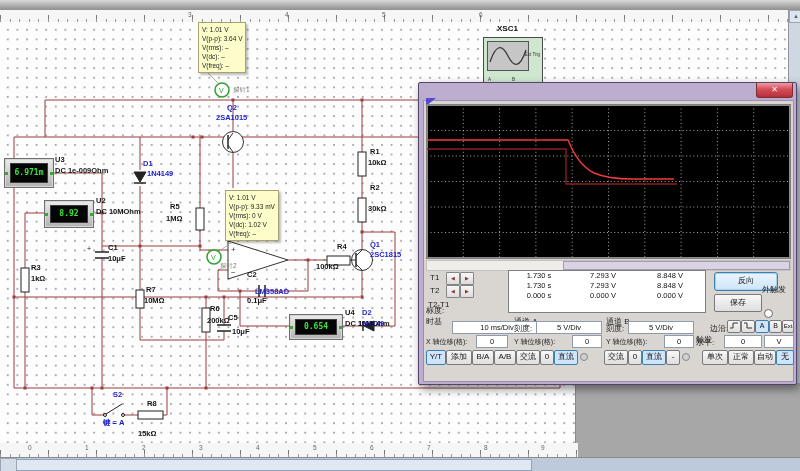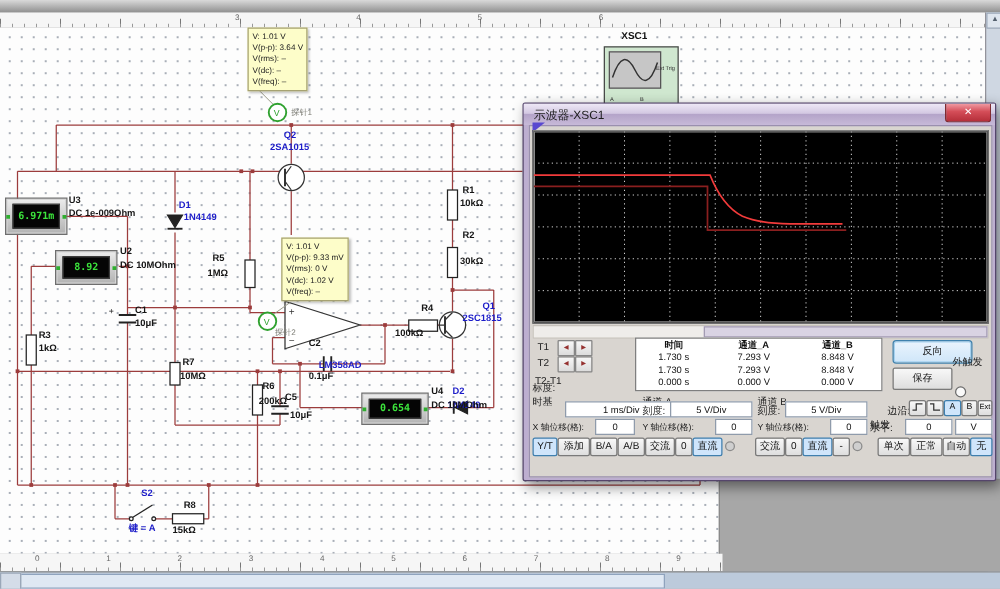--- a/index.html
+++ b/index.html
@@ -170,40 +170,40 @@
     <text x="219" y="93" font-size="7" fill="#2fa12f">V</text>
   </g>
   <g>
     <circle cx="214" cy="257" r="7" stroke="#2fa12f" stroke-width="1.5" fill="#fff"></circle>
     <text x="211" y="260" font-size="7" fill="#2fa12f">V</text>
   </g>
 </svg>
 
 <div class="clbl blue" style="left:227px;top:104px">Q2</div>
 <div class="clbl blue" style="left:216px;top:114px">2SA1015</div>
-<div class="clbl blue" style="left:386px;top:241px">Q1</div>
+<div class="clbl blue" style="left:370px;top:241px">Q1</div>
 <div class="clbl blue" style="left:370px;top:251px">2SC1815</div>
 <div class="clbl blue" style="left:143px;top:160px">D1</div>
 <div class="clbl blue" style="left:147px;top:170px">1N4149</div>
 <div class="clbl" style="left:370px;top:148px">R1</div>
 <div class="clbl" style="left:368px;top:159px">10kΩ</div>
 <div class="clbl" style="left:370px;top:184px">R2</div>
 <div class="clbl" style="left:368px;top:205px">30kΩ</div>
 <div class="clbl" style="left:31px;top:264px">R3</div>
 <div class="clbl" style="left:31px;top:275px">1kΩ</div>
 <div class="clbl" style="left:337px;top:243px">R4</div>
 <div class="clbl" style="left:316px;top:263px">100kΩ</div>
 <div class="clbl" style="left:170px;top:203px">R5</div>
 <div class="clbl" style="left:166px;top:215px">1MΩ</div>
 <div class="clbl" style="left:210px;top:305px">R6</div>
 <div class="clbl" style="left:207px;top:317px">200kΩ</div>
 <div class="clbl" style="left:146px;top:286px">R7</div>
 <div class="clbl" style="left:144px;top:297px">10MΩ</div>
 <div class="clbl" style="left:147px;top:400px">R8</div>
-<div class="clbl" style="left:138px;top:420px">15kΩ</div>
+<div class="clbl" style="left:138px;top:430px">15kΩ</div>
 <div class="clbl" style="left:108px;top:244px">C1</div>
 <div class="clbl" style="left:108px;top:255px">10μF</div>
 <div class="clbl" style="left:247px;top:271px">C2</div>
 <div class="clbl blue" style="left:255px;top:288px">LM358AD</div>
 <div class="clbl" style="left:247px;top:297px">0.1μF</div>
 <div class="clbl" style="left:228px;top:314px">C5</div>
 <div class="clbl" style="left:232px;top:328px">10μF</div>
 <div class="clbl blue" style="left:252px;top:228px">U1A</div>
 <div class="clbl blue" style="left:113px;top:391px">S2</div>
 <div class="clbl blue" style="left:103px;top:419px">键 = A</div>
@@ -278,23 +278,20 @@
   <span style="left:370px">6</span>
   <span style="left:427px">7</span>
   <span style="left:484px">8</span>
   <span style="left:541px">9</span>
 </div>
 <div class="abs hscroll"></div>
 <div class="abs hthumb"></div>
 <div class="abs hcorner"></div>
 
 <div class="abs osc">
-  <div class="osc-title">
-    <span class="t">示波器-XSC1</span>
-  </div>
   <div class="osc-close">✕</div>
   <div class="client">
     <div class="pennant"></div>
 
     <div class="screen">
       <svg width="363" height="153" viewBox="0 0 363 153">
         <g stroke="#cfcfcf" stroke-width="0.8" stroke-dasharray="1,2.6">
           <path d="M36.3,0V153 M72.6,0V153 M108.9,0V153 M145.2,0V153 M181.5,0V153 M217.8,0V153 M254.1,0V153 M290.4,0V153 M326.7,0V153"></path>
           <path d="M0,25.5H363 M0,51H363 M0,76.5H363 M0,102H363 M0,127.5H363"></path>
         </g>
@@ -309,25 +306,20 @@
 
     <div class="cur-lbl" style="left:6px;top:172px">T1</div>
     <div class="mini-btn" style="left:22px;top:171px">◀</div>
     <div class="mini-btn" style="left:36px;top:171px">▶</div>
     <div class="cur-lbl" style="left:6px;top:185px">T2</div>
     <div class="mini-btn" style="left:22px;top:184px">◀</div>
     <div class="mini-btn" style="left:36px;top:184px">▶</div>
     <div class="cur-lbl" style="left:4px;top:199px">T2-T1</div>
 
     <div class="rtable">
-      <div class="row" style="font-weight:bold">
-        <div class="c1">时间</div>
-        <div class="c2">通道_A</div>
-        <div class="c3">通道_B</div>
-      </div>
       <div class="row">
         <div class="c1">1.730 s</div>
         <div class="c2">7.293 V</div>
         <div class="c3">8.848 V</div>
       </div>
       <div class="row">
         <div class="c1">1.730 s</div>
         <div class="c2">7.293 V</div>
         <div class="c3">8.848 V</div>
       </div>
@@ -342,21 +334,21 @@
     <div class="btn" style="left:290px;top:193px;width:46px;height:16px;line-height:15px">保存</div>
     <div class="glbl" style="left:338px;top:183px">外触发</div>
     <div class="radio" style="left:340px;top:208px"></div>
 
     <div class="glbl" style="left:2px;top:215px">时基</div>
     <div class="glbl" style="left:90px;top:215px">通道 A</div>
     <div class="glbl" style="left:182px;top:215px">通道 B</div>
     <div class="glbl" style="left:272px;top:233px">触发</div>
 
     <div class="glbl" style="left:2px;top:204px">标度:</div>
-    <div class="wbox" style="left:28px;top:220px;width:88px;height:11px;line-height:11px">1 ms/Div</div>
+    <div class="wbox" style="left:28px;top:220px;width:88px;height:11px;line-height:11px">10 ms/Div</div>
     <div class="glbl" style="left:90px;top:222px">刻度:</div>
     <div class="wbox" style="left:112px;top:220px;width:64px;height:11px;line-height:11px">5 V/Div</div>
     <div class="glbl" style="left:182px;top:222px">刻度:</div>
     <div class="wbox" style="left:204px;top:220px;width:64px;height:11px;line-height:11px">5 V/Div</div>
     <div class="glbl" style="left:286px;top:222px">边沿:</div>
     <div class="btn" style="left:303px;top:219px;width:12px;height:11px">
       <svg width="10" height="9">
           <path d="M1,7H4V2H9" stroke="#333" fill="none"></path>
         </svg>
     </div>

